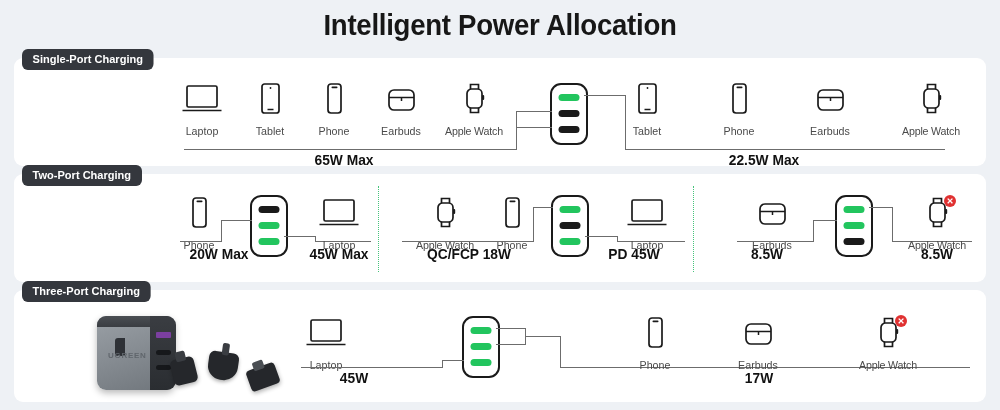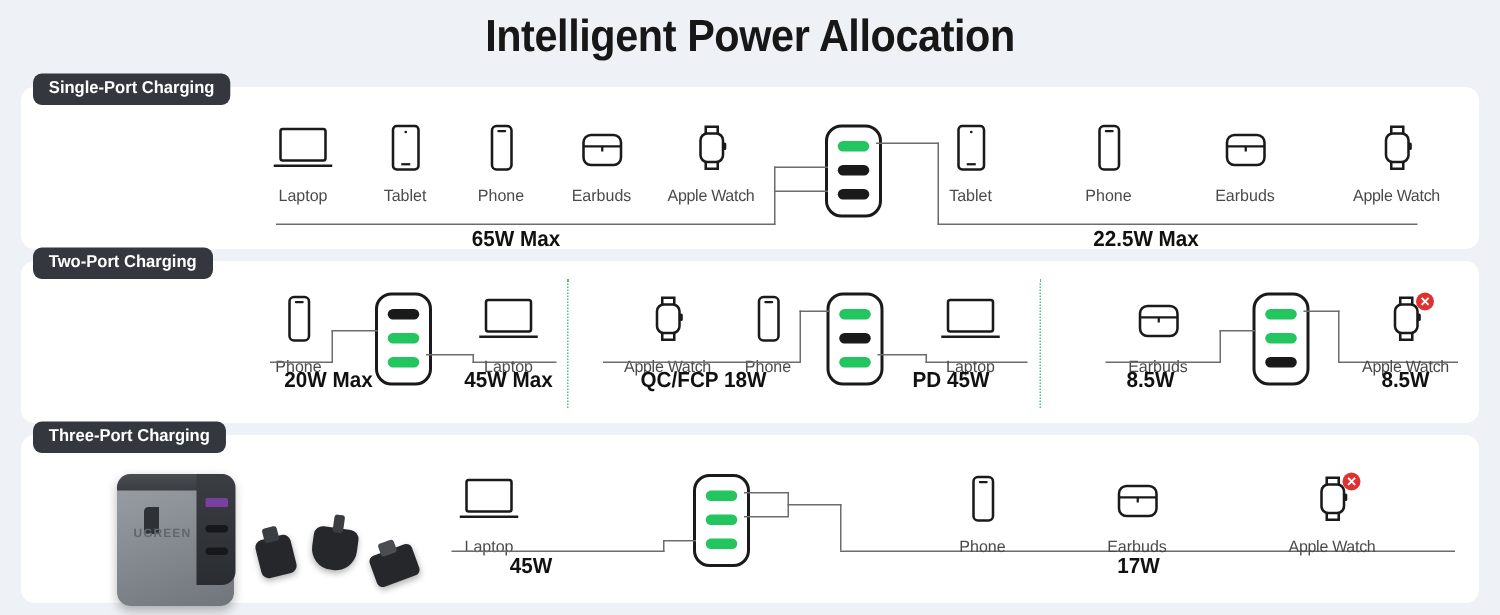--- a/index.html
+++ b/index.html
@@ -72,21 +72,21 @@
   }
   
   .xbadge{
     position:absolute;width:12px;height:12px;border-radius:50%;
     background:#e03131;color:#fff;font-size:8.5px;font-weight:bold;
     line-height:12px;text-align:center;
   }
   
   .photo{position:absolute;}
   .pbody{
-    position:absolute;left:16px;top:6px;width:78px;height:88px;
+    position:absolute;left:35px;top:6px;width:78px;height:74px;
     background:linear-gradient(160deg,#9aa0a6 0%,#878d93 45%,#6f757b 100%);
     border-radius:9px;
     box-shadow:0 3px 7px rgba(0,0,0,.28);
   }
   .pside{
     position:absolute;right:-1px;top:0;width:26px;height:74px;
     background:linear-gradient(180deg,#3a3d42 0%,#2a2d31 100%);
     border-radius:0 9px 9px 0;
   }
   .ptop{

